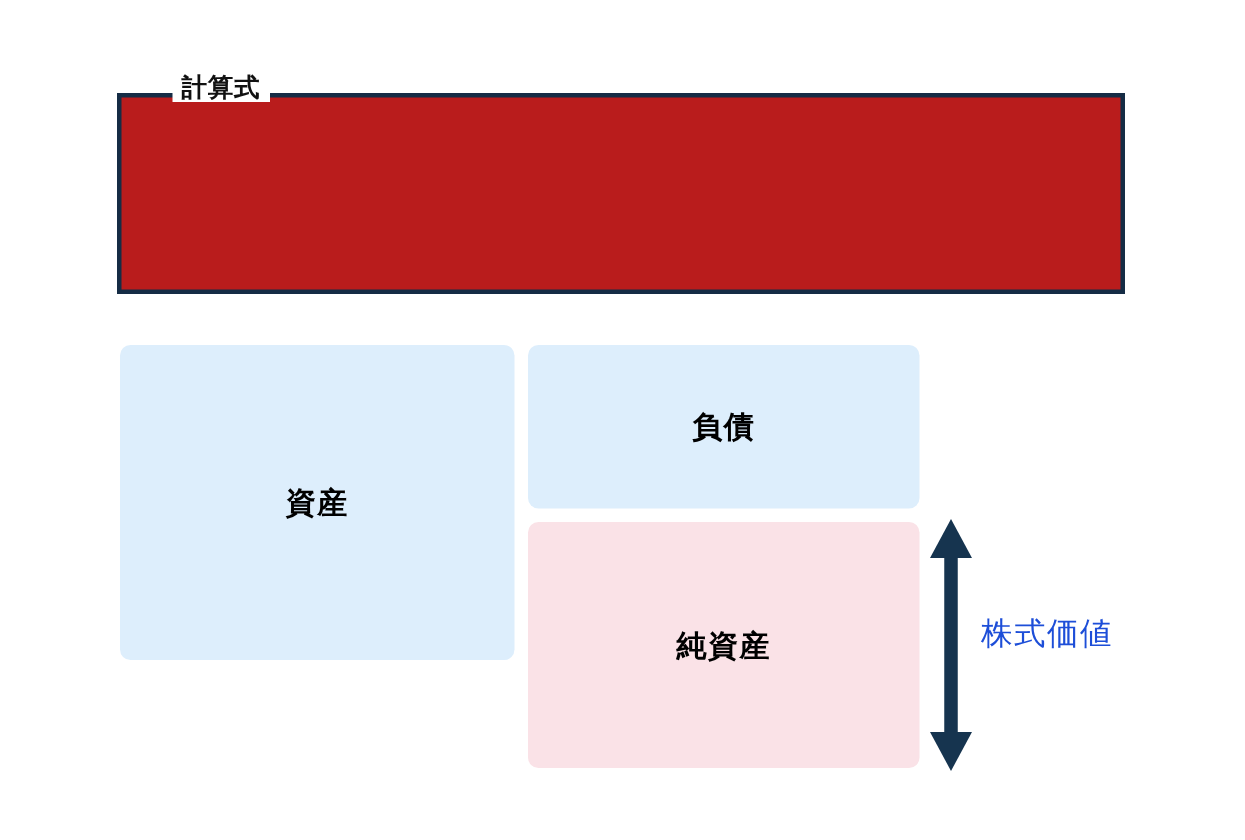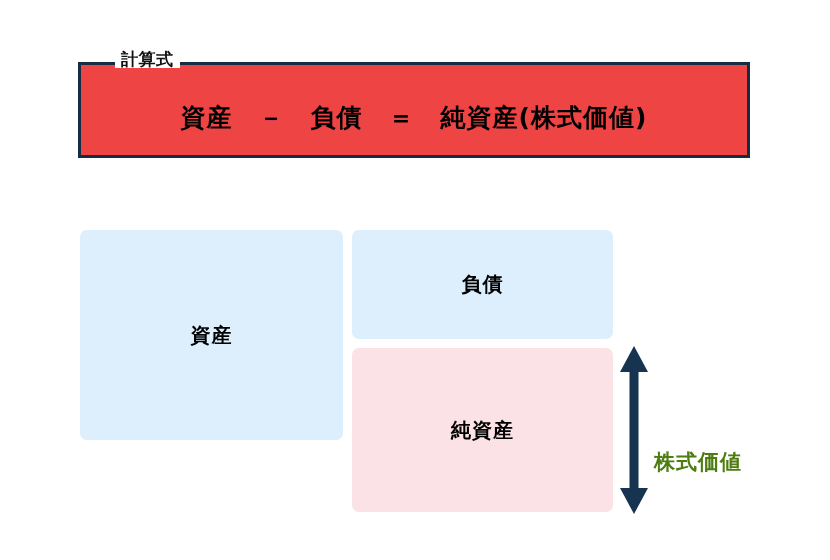--- a/index.html
+++ b/index.html
@@ -15,24 +15,24 @@
     font-family: "DejaVu Sans", "Liberation Sans", sans-serif;
     color: #111111;
   }
 
   
   .formula-frame {
     position: absolute;
     left: 78px;
     top: 62px;
     width: 672px;
-    height: 96px;
+    height: 134px;
     box-sizing: border-box;
     border: 3px solid #152c45;
-    background: #ef4444;
+    background: #b91c1c;
   }
   .formula-legend {
     position: absolute;
     left: 34px;
     top: -14px;
     background: #ffffff;
     padding: 0 6px;
     font-size: 17px;
     font-weight: 700;
     line-height: 1;
@@ -106,33 +106,31 @@
     height: 172px;
   }
   .arrow-wrap svg {
     display: block;
   }
   .arrow-label {
     position: absolute;
     left: 654px;
     top: 408px;
     font-size: 21px;
-    font-weight: 700;
-    color: #4d7c0f;
+    font-weight: 400;
+    color: #1d4ed8;
     letter-spacing: 1px;
     white-space: nowrap;
-    margin-top: 40px;
   }
 </style>
 </head>
 <body>
 
 <div class="formula-frame">
   <div class="formula-legend">計算式</div>
-  <div class="formula-text">資産　－　負債　＝　純資産(株式価値)</div>
 </div>
 
 <div class="diagram">
 
   <div class="box box-assets">
     <span class="box-label">資産</span>
   </div>
 
   <div class="box box-equity">
     <span class="box-label">純資産</span>

